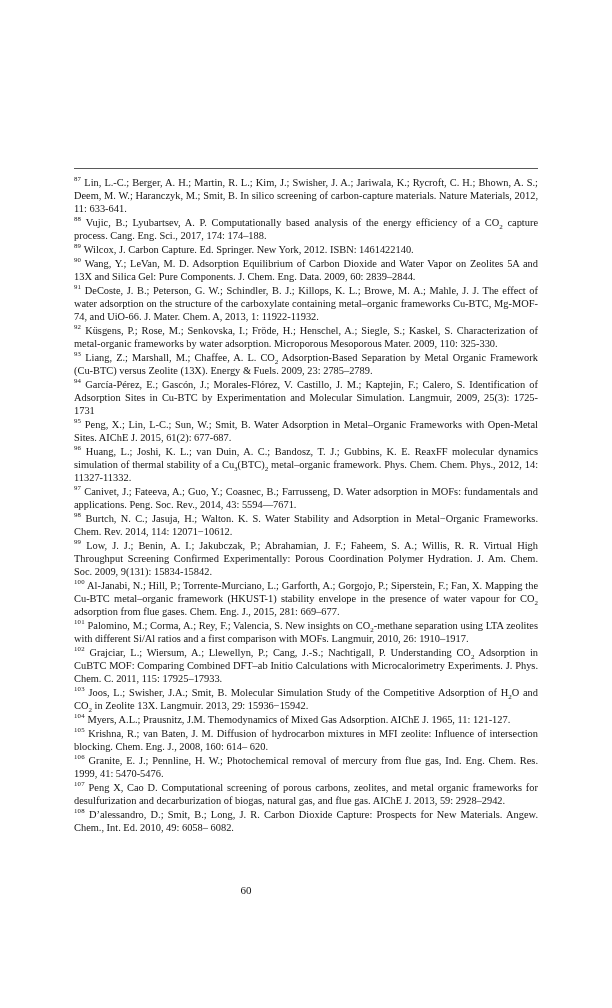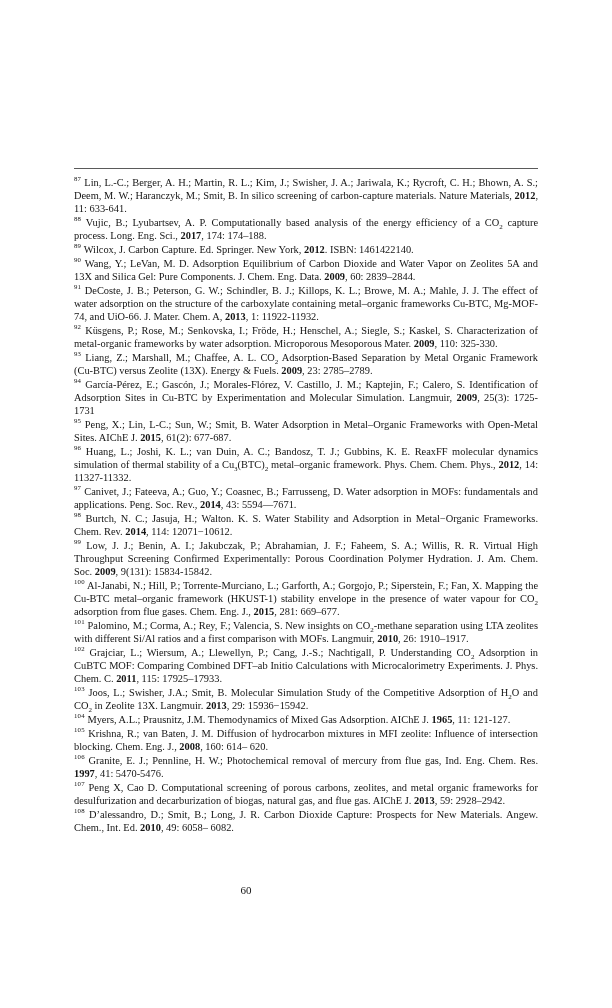--- a/index.html
+++ b/index.html
@@ -50,54 +50,54 @@
     position: relative;
     top: -0.5px;
     vertical-align: super;
     letter-spacing: 0.2px;
   }
   .ref sub {
     font-size: 7px;
     line-height: 0;
   }
   .it { }
-  .bd { font-weight: bold; }
+  .bd { font-weight: normal; }
   .page-number {
     position: absolute;
     top: 884px;
     left: 0;
     width: 492px;
     text-align: center;
     font-size: 11px;
     line-height: 13px;
   }
 </style>
 </head>
 <body>
 
 <div class="page">
   <hr class="footnote-rule">
   <div class="refs">
       <p class="ref"><sup class="ref-num">87</sup> <span>Lin, L.-C.; Berger, A. H.; Martin, R. L.; Kim, J.; Swisher, J. A.; Jariwala, K.; Rycroft, C. H.; Bhown, A. S.; Deem, M. W.; Haranczyk, M.; Smit, B. In silico screening of carbon-capture materials. </span><span class="it">Nature Materials</span><span>, </span><span class="bd">2012</span><span>, </span><span class="it">11</span><span>: 633-641.</span></p>
-      <p class="ref"><sup class="ref-num">88</sup> <span>Vujic, B.; Lyubartsev, A. P. Computationally based analysis of the energy efficiency of a CO</span><sub>2</sub><span> capture process. </span><span class="it">Long. Eng. Sci.</span><span>, </span><span class="bd">2017</span><span>, </span><span class="it">174</span><span>: 174–188.</span></p>
+      <p class="ref"><sup class="ref-num">88</sup> <span>Vujic, B.; Lyubartsev, A. P. Computationally based analysis of the energy efficiency of a CO</span><sub>2</sub><span> capture process. </span><span class="it">Cang. Eng. Sci.</span><span>, </span><span class="bd">2017</span><span>, </span><span class="it">174</span><span>: 174–188.</span></p>
       <p class="ref"><sup class="ref-num">89</sup> <span>Wilcox, J. Carbon Capture. Ed. Springer. New York, </span><span class="bd">2012</span><span>. ISBN: 1461422140.</span></p>
       <p class="ref"><sup class="ref-num">90</sup> <span>Wang, Y.; LeVan, M. D. Adsorption Equilibrium of Carbon Dioxide and Water Vapor on Zeolites 5A and 13X and Silica Gel: Pure Components. </span><span class="it">J. Chem. Eng. Data.</span><span> </span><span class="bd">2009</span><span>, </span><span class="it">60</span><span>: 2839–2844.</span></p>
       <p class="ref"><sup class="ref-num">91</sup> <span>DeCoste, J. B.; Peterson, G. W.; Schindler, B. J.; Killops, K. L.; Browe, M. A.; Mahle, J. J. The effect of water adsorption on the structure of the carboxylate containing metal–organic frameworks Cu-BTC, Mg-MOF-74, and UiO-66. </span><span class="it">J. Mater. Chem. A</span><span>, </span><span class="bd">2013</span><span>, </span><span class="it">1</span><span>: 11922-11932.</span></p>
       <p class="ref"><sup class="ref-num">92</sup> <span>Küsgens, P.; Rose, M.; Senkovska, I.; Fröde, H.; Henschel, A.; Siegle, S.; Kaskel, S. Characterization of metal-organic frameworks by water adsorption. </span><span class="it">Microporous Mesoporous Mater</span><span>. </span><span class="bd">2009</span><span>, </span><span class="it">110</span><span>: 325-330.</span></p>
       <p class="ref"><sup class="ref-num">93</sup> <span>Liang, Z.; Marshall, M.; Chaffee, A. L. CO</span><sub>2</sub><span> Adsorption-Based Separation by Metal Organic Framework (Cu-BTC) versus Zeolite (13X). </span><span class="it">Energy &amp; Fuels</span><span>. </span><span class="bd">2009</span><span>, </span><span class="it">23</span><span>: 2785–2789.</span></p>
       <p class="ref"><sup class="ref-num">94</sup> <span> García-Pérez, E.; Gascón, J.; Morales-Flórez, V. Castillo, J. M.; Kaptejin, F.; Calero, S. Identification of Adsorption Sites in Cu-BTC by Experimentation and Molecular Simulation. </span><span class="it">Langmuir</span><span>, </span><span class="bd">2009</span><span>, 25(3): 1725-1731</span></p>
       <p class="ref"><sup class="ref-num">95</sup> <span>Peng, X.; Lin, L-C.; Sun, W.; Smit, B. Water Adsorption in Metal–Organic Frameworks with Open-Metal Sites. </span><span class="it">AIChE J.</span><span> </span><span class="bd">2015</span><span>, </span><span class="it">61</span><span>(2): 677-687.</span></p>
       <p class="ref"><sup class="ref-num">96</sup> <span>Huang, L.; Joshi, K. L.; van Duin, A. C.; Bandosz, T. J.; Gubbins, K. E. ReaxFF molecular dynamics simulation of thermal stability of a Cu</span><sub>3</sub><span>(BTC)</span><sub>2</sub><span> metal–organic framework. </span><span class="it">Phys. Chem. Chem. Phys.</span><span>, </span><span class="bd">2012</span><span>, </span><span class="it">14</span><span>: 11327-11332.</span></p>
       <p class="ref"><sup class="ref-num">97</sup> <span>Canivet, J.; Fateeva, A.; Guo, Y.; Coasnec, B.; Farrusseng, D. Water adsorption in MOFs: fundamentals and applications. </span><span class="it">Peng. Soc. Rev.</span><span>, </span><span class="bd">2014</span><span>, </span><span class="it">43</span><span>: 5594—7671.</span></p>
       <p class="ref"><sup class="ref-num">98</sup> <span>Burtch, N. C.; Jasuja, H.; Walton. K. S. Water Stability and Adsorption in Metal−Organic Frameworks. </span><span class="it">Chem. Rev.</span><span> </span><span class="bd">2014</span><span>, </span><span class="it">114</span><span>: 12071−10612.</span></p>
       <p class="ref"><sup class="ref-num">99</sup> <span>Low, J. J.; Benin, A. I.; Jakubczak, P.; Abrahamian, J. F.; Faheem, S. A.; Willis, R. R.  Virtual High Throughput Screening Confirmed Experimentally: Porous Coordination Polymer Hydration. </span><span class="it">J. Am. Chem. Soc.</span><span> </span><span class="bd">2009</span><span>, </span><span class="it">9</span><span>(131): 15834-15842.</span></p>
       <p class="ref"><sup class="ref-num">100</sup> <span> Al-Janabi, N.; Hill, P.; Torrente-Murciano, L.; Garforth, A.; Gorgojo, P.; Siperstein, F.; Fan, X. Mapping the Cu-BTC metal–organic framework (HKUST-1) stability envelope in the presence of water vapour for CO</span><sub>2</sub><span> adsorption from flue gases. </span><span class="it">Chem. Eng. J.</span><span>, </span><span class="bd">2015</span><span>, </span><span class="it">281</span><span>: 669–677.</span></p>
       <p class="ref"><sup class="ref-num">101</sup> <span> Palomino, M.; Corma, A.; Rey, F.; Valencia, S. New insights on CO</span><sub>2</sub><span>-methane separation using LTA zeolites with different Si/Al ratios and a first comparison with MOFs. </span><span class="it">Langmuir</span><span>, </span><span class="bd">2010</span><span>, </span><span class="it">26</span><span>: 1910–1917.</span></p>
       <p class="ref"><sup class="ref-num">102</sup> <span>Grajciar, L.; Wiersum, A.; Llewellyn, P.; Cang, J.-S.; Nachtigall, P. Understanding CO</span><sub>2</sub><span> Adsorption in CuBTC MOF: Comparing Combined DFT–ab Initio Calculations with Microcalorimetry Experiments. </span><span class="it">J. Phys. Chem. C</span><span>. </span><span class="bd">2011</span><span>, </span><span class="it">115</span><span>: 17925–17933.</span></p>
       <p class="ref"><sup class="ref-num">103</sup> <span> Joos, L.; Swisher, J.A.; Smit, B. Molecular Simulation Study of the Competitive Adsorption of H</span><sub>2</sub><span>O and CO</span><sub>2</sub><span> in Zeolite 13X. </span><span class="it">Langmuir</span><span>. </span><span class="bd">2013</span><span>, </span><span class="it">29</span><span>: 15936−15942.</span></p>
       <p class="ref"><sup class="ref-num">104</sup> <span> Myers, A.L.; Prausnitz, J.M. Themodynamics of Mixed Gas Adsorption. </span><span class="it">AIChE J.</span><span> </span><span class="bd">1965</span><span>, </span><span class="it">11</span><span>: 121-127.</span></p>
       <p class="ref"><sup class="ref-num">105</sup> <span> Krishna, R.; van Baten, J. M. Diffusion of hydrocarbon mixtures in MFI zeolite: Influence of intersection blocking. </span><span class="it">Chem. Eng. J.</span><span>, </span><span class="bd">2008</span><span>, </span><span class="it">160</span><span>: 614– 620.</span></p>
-      <p class="ref"><sup class="ref-num">106</sup> <span> Granite, E. J.; Pennline, H. W.; Photochemical removal of mercury from flue gas, </span><span class="it">Ind. Eng. Chem. Res</span><span>. </span><span class="bd">1997</span><span>, </span><span class="it">41</span><span>: 5470-5476.</span></p>
+      <p class="ref"><sup class="ref-num">106</sup> <span> Granite, E. J.; Pennline, H. W.; Photochemical removal of mercury from flue gas, </span><span class="it">Ind. Eng. Chem. Res</span><span>. </span><span class="bd">1999</span><span>, </span><span class="it">41</span><span>: 5470-5476.</span></p>
       <p class="ref"><sup class="ref-num">107</sup> <span> Peng X, Cao D. Computational screening of porous carbons, zeolites, and metal organic frameworks for desulfurization and decarburization of biogas, natural gas, and flue gas. </span><span class="it">AIChE J.</span><span> </span><span class="bd">2013</span><span>, </span><span class="it">59</span><span>: 2928–2942.</span></p>
       <p class="ref"><sup class="ref-num">108</sup> <span> D’alessandro, D.; Smit, B.; Long, J. R. Carbon Dioxide Capture: Prospects for New Materials. </span><span class="it">Angew. Chem., Int. Ed.</span><span> </span><span class="bd">2010</span><span>, </span><span class="it">49</span><span>: 6058– 6082.</span></p>
     </div>
   <div class="page-number">60</div>
 </div>
 
 </body></html>

